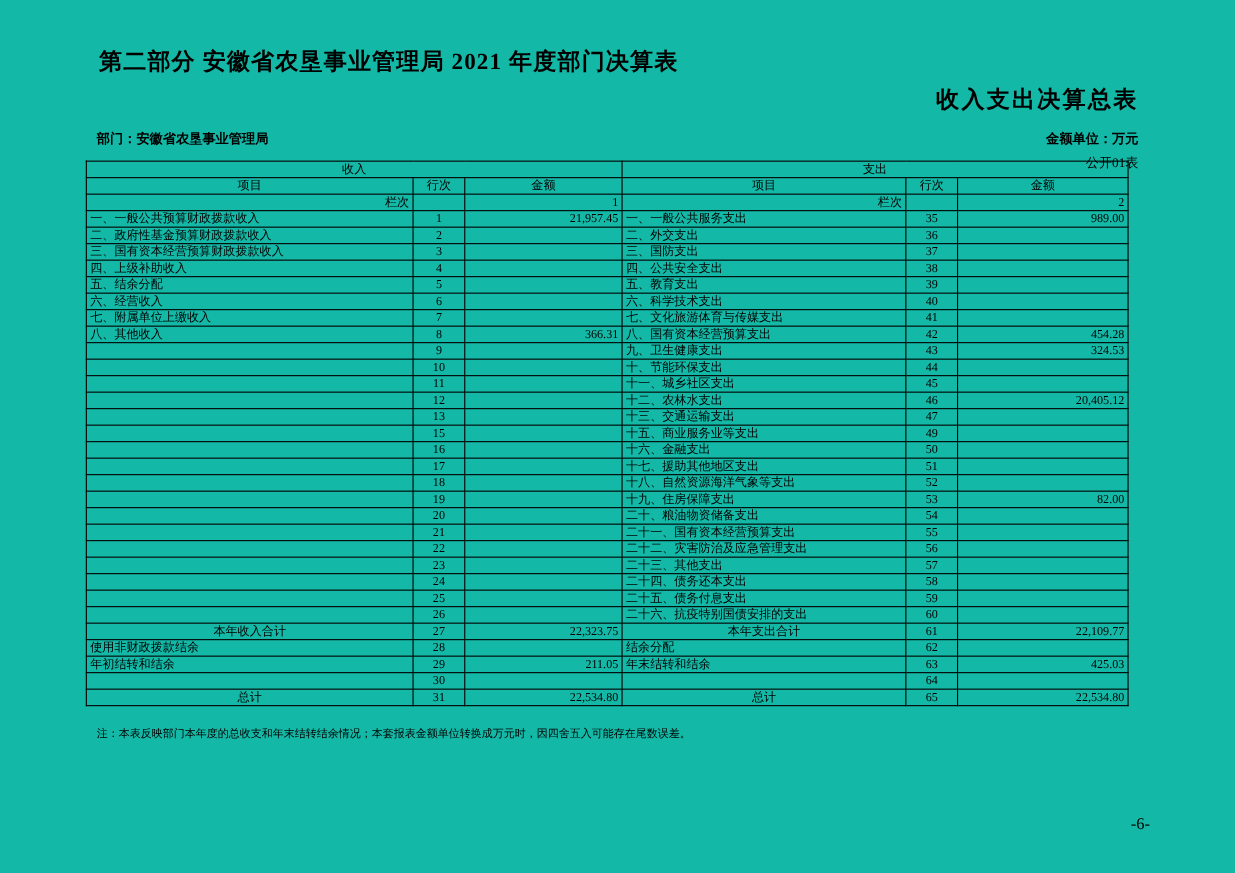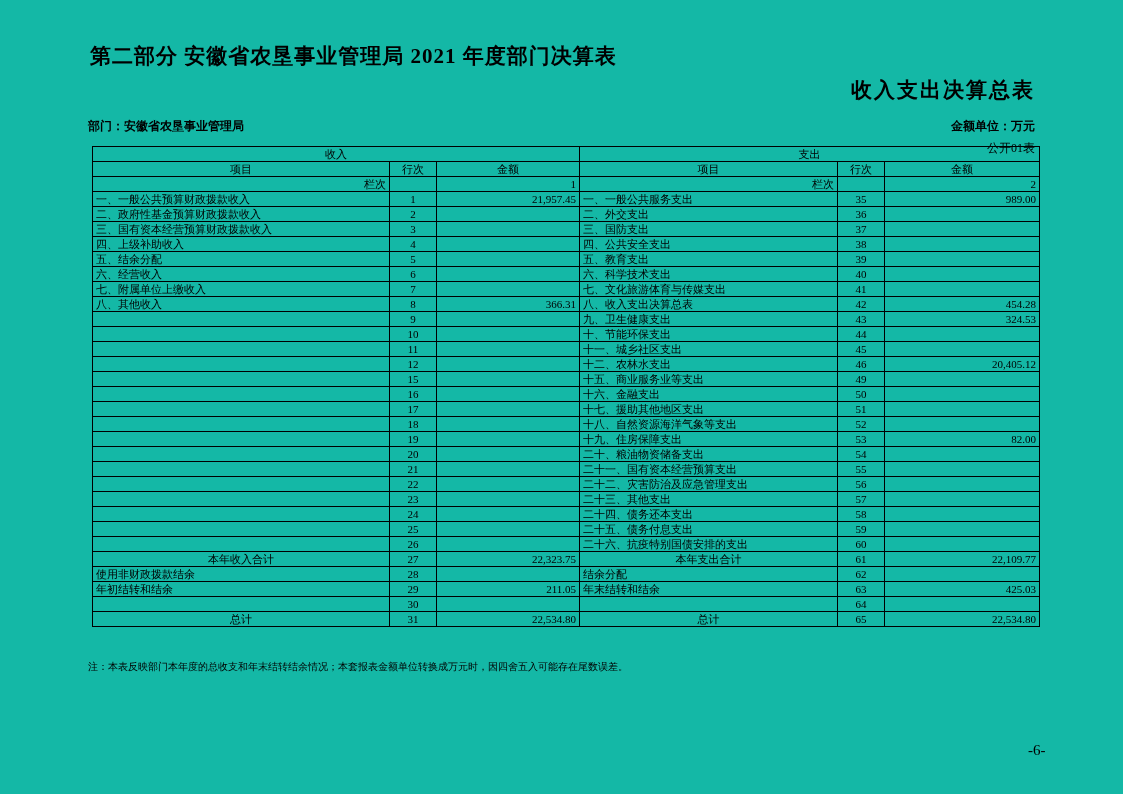--- a/index.html
+++ b/index.html
@@ -20,21 +20,21 @@
   .table-code {
     position:absolute; left:88px; top:102px; width:947px;
     text-align:right; font-size:12px;margin-top:38px;
   }
   .meta-row {
     position:absolute; left:88px; top:118px; width:947px;
     font-size:12px; font-weight:bold;
   }
   .meta-row .unit { float:right; }
   table.acct {
-    position:absolute; left:92px; top:146px; width:947px;
+    position:absolute; left:78px; top:146px; width:947px;
     border-collapse:collapse; table-layout:fixed; font-size:11px;
   }
   table.acct th, table.acct td {
     border:1px solid #000; height:15px; line-height:12px;
     padding:0 3px; font-weight:normal; overflow:hidden; white-space:nowrap;
   }
   .section-header th { text-align:center; }
   .col-header td { text-align:center; }
   .lanci-row td { text-align:right; border-bottom:2px solid #000; }
   td.item { text-align:left; }
@@ -147,21 +147,21 @@
           <td class="rowno">7</td>
           <td class="amount"></td>
           <td class="item">七、文化旅游体育与传媒支出</td>
           <td class="rowno">41</td>
           <td class="amount"></td>
         </tr>
         <tr>
           <td class="item">八、其他收入</td>
           <td class="rowno">8</td>
           <td class="amount">366.31</td>
-          <td class="item">八、收入支出决算总表</td>
+          <td class="item">八、国有资本经营预算支出</td>
           <td class="rowno">42</td>
           <td class="amount">454.28</td>
         </tr>
         <tr>
           <td class="item"></td>
           <td class="rowno">9</td>
           <td class="amount"></td>
           <td class="item">九、卫生健康支出</td>
           <td class="rowno">43</td>
           <td class="amount">324.53</td>
@@ -182,20 +182,28 @@
           <td class="rowno">45</td>
           <td class="amount"></td>
         </tr>
         <tr>
           <td class="item"></td>
           <td class="rowno">12</td>
           <td class="amount"></td>
           <td class="item">十二、农林水支出</td>
           <td class="rowno">46</td>
           <td class="amount">20,405.12</td>
+        </tr>
+        <tr>
+          <td class="item"></td>
+          <td class="rowno">13</td>
+          <td class="amount"></td>
+          <td class="item">十三、交通运输支出</td>
+          <td class="rowno">47</td>
+          <td class="amount"></td>
         </tr>
         <tr>
           <td class="item"></td>
           <td class="rowno">15</td>
           <td class="amount"></td>
           <td class="item">十五、商业服务业等支出</td>
           <td class="rowno">49</td>
           <td class="amount"></td>
         </tr>
         <tr>

